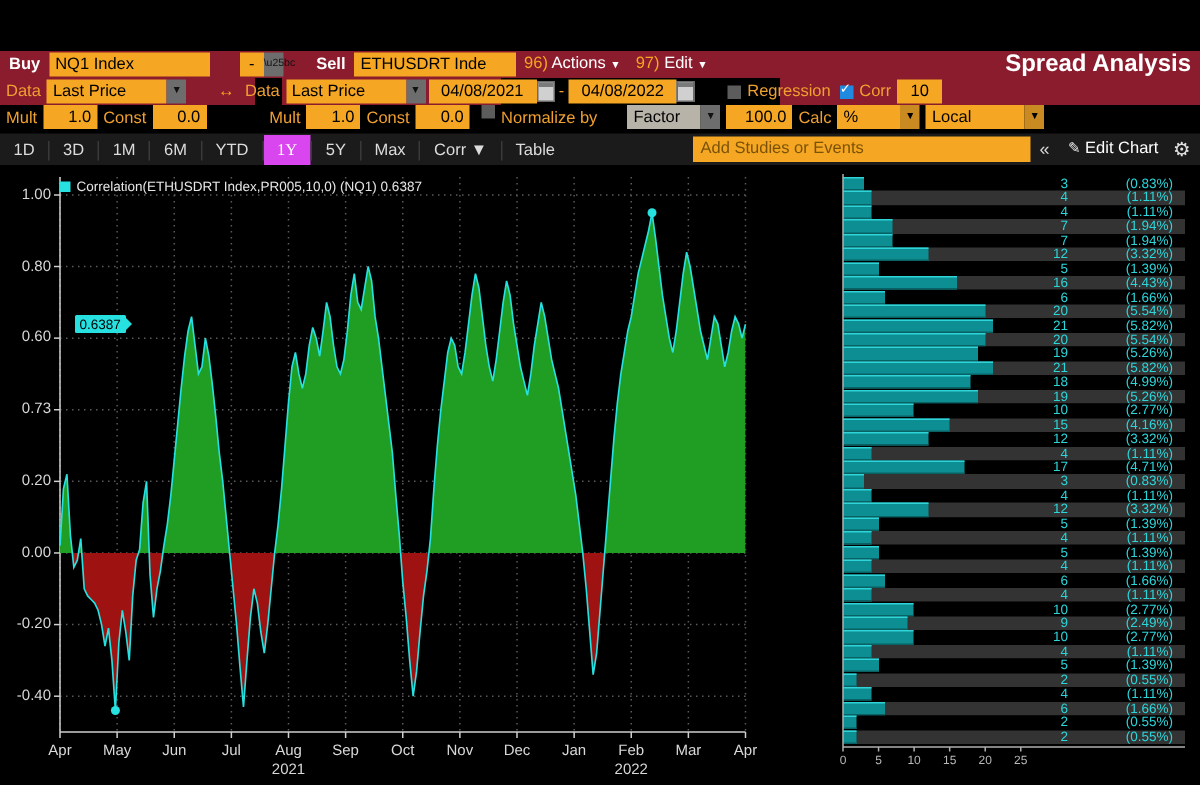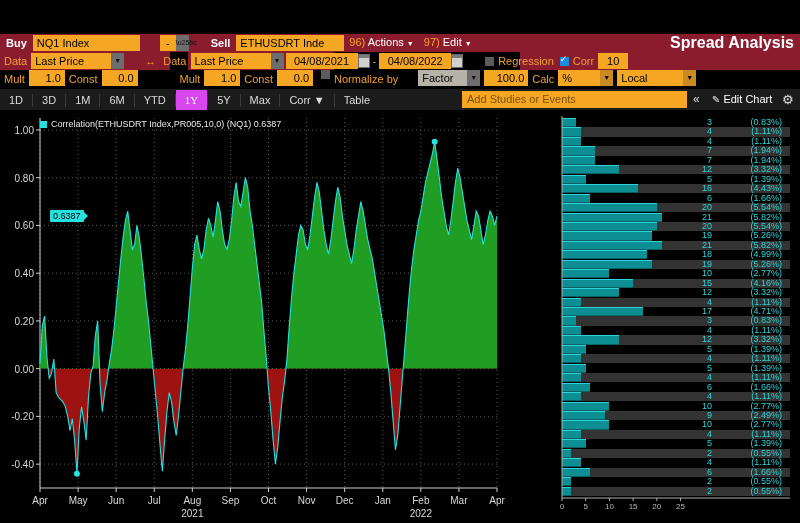--- a/index.html
+++ b/index.html
@@ -257,21 +257,21 @@
         <path d="M 40 258.64516129032256 L 40.00 253.87 L 42.31 215.68 L 44.62 206.13 L 46.92 246.71 L 49.23 268.19 L 51.54 263.42 L 53.85 249.10 L 56.16 282.52 L 58.46 287.29 L 60.77 289.68 L 63.08 292.06 L 65.39 296.84 L 67.70 306.39 L 70.01 320.71 L 72.31 308.77 L 74.62 330.26 L 76.93 363.68 L 79.24 318.32 L 81.55 296.84 L 83.85 311.16 L 86.16 330.26 L 88.47 287.29 L 90.78 263.42 L 93.09 256.26 L 95.39 225.23 L 97.70 210.90 L 100.01 272.97 L 102.32 301.61 L 104.63 282.52 L 106.93 270.58 L 109.24 253.87 L 111.55 239.55 L 113.86 220.45 L 116.17 196.58 L 118.47 172.71 L 120.78 148.84 L 123.09 127.35 L 125.40 110.65 L 127.71 101.10 L 130.02 120.19 L 132.32 139.29 L 134.63 134.52 L 136.94 115.42 L 139.25 127.35 L 141.56 146.45 L 143.86 167.94 L 146.17 191.81 L 148.48 210.90 L 150.79 234.77 L 153.10 258.65 L 155.40 282.52 L 157.71 306.39 L 160.02 335.03 L 162.33 361.29 L 164.64 330.26 L 166.94 301.61 L 169.25 282.52 L 171.56 292.06 L 173.87 311.16 L 176.18 325.48 L 178.48 306.39 L 180.79 282.52 L 183.10 258.65 L 185.41 239.55 L 187.72 215.68 L 190.03 187.03 L 192.33 158.39 L 194.64 134.52 L 196.95 124.97 L 199.26 139.29 L 201.57 148.84 L 203.87 139.29 L 206.18 120.19 L 208.49 108.26 L 210.80 115.42 L 213.11 127.35 L 215.41 110.65 L 217.72 91.55 L 220.03 101.10 L 222.34 120.19 L 224.65 134.52 L 226.95 139.29 L 229.26 129.74 L 231.57 110.65 L 233.88 86.77 L 236.19 72.45 L 238.49 91.55 L 240.80 96.32 L 243.11 82.00 L 245.42 67.68 L 247.73 77.23 L 250.04 101.10 L 252.34 115.42 L 254.65 134.52 L 256.96 153.61 L 259.27 172.71 L 261.58 191.81 L 263.88 220.45 L 266.19 246.71 L 268.50 277.74 L 270.81 301.61 L 273.12 330.26 L 275.42 354.13 L 277.73 337.42 L 280.04 311.16 L 282.35 287.29 L 284.66 270.58 L 286.96 249.10 L 289.27 215.68 L 291.58 187.03 L 293.89 163.16 L 296.20 144.06 L 298.51 124.97 L 300.81 115.42 L 303.12 120.19 L 305.43 134.52 L 307.74 139.29 L 310.05 124.97 L 312.35 105.87 L 314.66 86.77 L 316.97 72.45 L 319.28 82.00 L 321.59 101.10 L 323.89 120.19 L 326.20 134.52 L 328.51 144.06 L 330.82 129.74 L 333.13 110.65 L 335.43 91.55 L 337.74 77.23 L 340.05 86.77 L 342.36 105.87 L 344.67 120.19 L 346.97 134.52 L 349.28 144.06 L 351.59 153.61 L 353.90 139.29 L 356.21 120.19 L 358.52 105.87 L 360.82 91.55 L 363.13 101.10 L 365.44 115.42 L 367.75 129.74 L 370.06 139.29 L 372.36 148.84 L 374.67 163.16 L 376.98 177.48 L 379.29 191.81 L 381.60 206.13 L 383.90 220.45 L 386.21 239.55 L 388.52 258.65 L 390.83 282.52 L 393.14 311.16 L 395.44 339.81 L 397.75 325.48 L 400.06 296.84 L 402.37 268.19 L 404.68 239.55 L 406.98 210.90 L 409.29 182.26 L 411.60 158.39 L 413.91 139.29 L 416.22 124.97 L 418.53 110.65 L 420.83 101.10 L 423.14 86.77 L 425.45 72.45 L 427.76 62.90 L 430.07 53.35 L 432.37 43.81 L 434.68 31.87 L 436.99 48.58 L 439.30 67.68 L 441.61 86.77 L 443.91 101.10 L 446.22 115.42 L 448.53 124.97 L 450.84 110.65 L 453.15 91.55 L 455.45 72.45 L 457.76 58.13 L 460.07 67.68 L 462.38 82.00 L 464.69 96.32 L 466.99 110.65 L 469.30 120.19 L 471.61 129.74 L 473.92 115.42 L 476.23 101.10 L 478.54 105.87 L 480.84 120.19 L 483.15 134.52 L 485.46 124.97 L 487.77 110.65 L 490.08 101.10 L 492.38 105.87 L 494.69 115.42 L 497.00 106.18 L 497 258.64516129032256 Z" fill="#1f9e23" clip-path="url(#cp-pos)"></path>
         <path d="M 40 258.64516129032256 L 40.00 253.87 L 42.31 215.68 L 44.62 206.13 L 46.92 246.71 L 49.23 268.19 L 51.54 263.42 L 53.85 249.10 L 56.16 282.52 L 58.46 287.29 L 60.77 289.68 L 63.08 292.06 L 65.39 296.84 L 67.70 306.39 L 70.01 320.71 L 72.31 308.77 L 74.62 330.26 L 76.93 363.68 L 79.24 318.32 L 81.55 296.84 L 83.85 311.16 L 86.16 330.26 L 88.47 287.29 L 90.78 263.42 L 93.09 256.26 L 95.39 225.23 L 97.70 210.90 L 100.01 272.97 L 102.32 301.61 L 104.63 282.52 L 106.93 270.58 L 109.24 253.87 L 111.55 239.55 L 113.86 220.45 L 116.17 196.58 L 118.47 172.71 L 120.78 148.84 L 123.09 127.35 L 125.40 110.65 L 127.71 101.10 L 130.02 120.19 L 132.32 139.29 L 134.63 134.52 L 136.94 115.42 L 139.25 127.35 L 141.56 146.45 L 143.86 167.94 L 146.17 191.81 L 148.48 210.90 L 150.79 234.77 L 153.10 258.65 L 155.40 282.52 L 157.71 306.39 L 160.02 335.03 L 162.33 361.29 L 164.64 330.26 L 166.94 301.61 L 169.25 282.52 L 171.56 292.06 L 173.87 311.16 L 176.18 325.48 L 178.48 306.39 L 180.79 282.52 L 183.10 258.65 L 185.41 239.55 L 187.72 215.68 L 190.03 187.03 L 192.33 158.39 L 194.64 134.52 L 196.95 124.97 L 199.26 139.29 L 201.57 148.84 L 203.87 139.29 L 206.18 120.19 L 208.49 108.26 L 210.80 115.42 L 213.11 127.35 L 215.41 110.65 L 217.72 91.55 L 220.03 101.10 L 222.34 120.19 L 224.65 134.52 L 226.95 139.29 L 229.26 129.74 L 231.57 110.65 L 233.88 86.77 L 236.19 72.45 L 238.49 91.55 L 240.80 96.32 L 243.11 82.00 L 245.42 67.68 L 247.73 77.23 L 250.04 101.10 L 252.34 115.42 L 254.65 134.52 L 256.96 153.61 L 259.27 172.71 L 261.58 191.81 L 263.88 220.45 L 266.19 246.71 L 268.50 277.74 L 270.81 301.61 L 273.12 330.26 L 275.42 354.13 L 277.73 337.42 L 280.04 311.16 L 282.35 287.29 L 284.66 270.58 L 286.96 249.10 L 289.27 215.68 L 291.58 187.03 L 293.89 163.16 L 296.20 144.06 L 298.51 124.97 L 300.81 115.42 L 303.12 120.19 L 305.43 134.52 L 307.74 139.29 L 310.05 124.97 L 312.35 105.87 L 314.66 86.77 L 316.97 72.45 L 319.28 82.00 L 321.59 101.10 L 323.89 120.19 L 326.20 134.52 L 328.51 144.06 L 330.82 129.74 L 333.13 110.65 L 335.43 91.55 L 337.74 77.23 L 340.05 86.77 L 342.36 105.87 L 344.67 120.19 L 346.97 134.52 L 349.28 144.06 L 351.59 153.61 L 353.90 139.29 L 356.21 120.19 L 358.52 105.87 L 360.82 91.55 L 363.13 101.10 L 365.44 115.42 L 367.75 129.74 L 370.06 139.29 L 372.36 148.84 L 374.67 163.16 L 376.98 177.48 L 379.29 191.81 L 381.60 206.13 L 383.90 220.45 L 386.21 239.55 L 388.52 258.65 L 390.83 282.52 L 393.14 311.16 L 395.44 339.81 L 397.75 325.48 L 400.06 296.84 L 402.37 268.19 L 404.68 239.55 L 406.98 210.90 L 409.29 182.26 L 411.60 158.39 L 413.91 139.29 L 416.22 124.97 L 418.53 110.65 L 420.83 101.10 L 423.14 86.77 L 425.45 72.45 L 427.76 62.90 L 430.07 53.35 L 432.37 43.81 L 434.68 31.87 L 436.99 48.58 L 439.30 67.68 L 441.61 86.77 L 443.91 101.10 L 446.22 115.42 L 448.53 124.97 L 450.84 110.65 L 453.15 91.55 L 455.45 72.45 L 457.76 58.13 L 460.07 67.68 L 462.38 82.00 L 464.69 96.32 L 466.99 110.65 L 469.30 120.19 L 471.61 129.74 L 473.92 115.42 L 476.23 101.10 L 478.54 105.87 L 480.84 120.19 L 483.15 134.52 L 485.46 124.97 L 487.77 110.65 L 490.08 101.10 L 492.38 105.87 L 494.69 115.42 L 497.00 106.18 L 497 258.64516129032256 Z" fill="#9e1212" clip-path="url(#cp-neg)"></path>
         <path d="M 40.00 253.87 L 42.31 215.68 L 44.62 206.13 L 46.92 246.71 L 49.23 268.19 L 51.54 263.42 L 53.85 249.10 L 56.16 282.52 L 58.46 287.29 L 60.77 289.68 L 63.08 292.06 L 65.39 296.84 L 67.70 306.39 L 70.01 320.71 L 72.31 308.77 L 74.62 330.26 L 76.93 363.68 L 79.24 318.32 L 81.55 296.84 L 83.85 311.16 L 86.16 330.26 L 88.47 287.29 L 90.78 263.42 L 93.09 256.26 L 95.39 225.23 L 97.70 210.90 L 100.01 272.97 L 102.32 301.61 L 104.63 282.52 L 106.93 270.58 L 109.24 253.87 L 111.55 239.55 L 113.86 220.45 L 116.17 196.58 L 118.47 172.71 L 120.78 148.84 L 123.09 127.35 L 125.40 110.65 L 127.71 101.10 L 130.02 120.19 L 132.32 139.29 L 134.63 134.52 L 136.94 115.42 L 139.25 127.35 L 141.56 146.45 L 143.86 167.94 L 146.17 191.81 L 148.48 210.90 L 150.79 234.77 L 153.10 258.65 L 155.40 282.52 L 157.71 306.39 L 160.02 335.03 L 162.33 361.29 L 164.64 330.26 L 166.94 301.61 L 169.25 282.52 L 171.56 292.06 L 173.87 311.16 L 176.18 325.48 L 178.48 306.39 L 180.79 282.52 L 183.10 258.65 L 185.41 239.55 L 187.72 215.68 L 190.03 187.03 L 192.33 158.39 L 194.64 134.52 L 196.95 124.97 L 199.26 139.29 L 201.57 148.84 L 203.87 139.29 L 206.18 120.19 L 208.49 108.26 L 210.80 115.42 L 213.11 127.35 L 215.41 110.65 L 217.72 91.55 L 220.03 101.10 L 222.34 120.19 L 224.65 134.52 L 226.95 139.29 L 229.26 129.74 L 231.57 110.65 L 233.88 86.77 L 236.19 72.45 L 238.49 91.55 L 240.80 96.32 L 243.11 82.00 L 245.42 67.68 L 247.73 77.23 L 250.04 101.10 L 252.34 115.42 L 254.65 134.52 L 256.96 153.61 L 259.27 172.71 L 261.58 191.81 L 263.88 220.45 L 266.19 246.71 L 268.50 277.74 L 270.81 301.61 L 273.12 330.26 L 275.42 354.13 L 277.73 337.42 L 280.04 311.16 L 282.35 287.29 L 284.66 270.58 L 286.96 249.10 L 289.27 215.68 L 291.58 187.03 L 293.89 163.16 L 296.20 144.06 L 298.51 124.97 L 300.81 115.42 L 303.12 120.19 L 305.43 134.52 L 307.74 139.29 L 310.05 124.97 L 312.35 105.87 L 314.66 86.77 L 316.97 72.45 L 319.28 82.00 L 321.59 101.10 L 323.89 120.19 L 326.20 134.52 L 328.51 144.06 L 330.82 129.74 L 333.13 110.65 L 335.43 91.55 L 337.74 77.23 L 340.05 86.77 L 342.36 105.87 L 344.67 120.19 L 346.97 134.52 L 349.28 144.06 L 351.59 153.61 L 353.90 139.29 L 356.21 120.19 L 358.52 105.87 L 360.82 91.55 L 363.13 101.10 L 365.44 115.42 L 367.75 129.74 L 370.06 139.29 L 372.36 148.84 L 374.67 163.16 L 376.98 177.48 L 379.29 191.81 L 381.60 206.13 L 383.90 220.45 L 386.21 239.55 L 388.52 258.65 L 390.83 282.52 L 393.14 311.16 L 395.44 339.81 L 397.75 325.48 L 400.06 296.84 L 402.37 268.19 L 404.68 239.55 L 406.98 210.90 L 409.29 182.26 L 411.60 158.39 L 413.91 139.29 L 416.22 124.97 L 418.53 110.65 L 420.83 101.10 L 423.14 86.77 L 425.45 72.45 L 427.76 62.90 L 430.07 53.35 L 432.37 43.81 L 434.68 31.87 L 436.99 48.58 L 439.30 67.68 L 441.61 86.77 L 443.91 101.10 L 446.22 115.42 L 448.53 124.97 L 450.84 110.65 L 453.15 91.55 L 455.45 72.45 L 457.76 58.13 L 460.07 67.68 L 462.38 82.00 L 464.69 96.32 L 466.99 110.65 L 469.30 120.19 L 471.61 129.74 L 473.92 115.42 L 476.23 101.10 L 478.54 105.87 L 480.84 120.19 L 483.15 134.52 L 485.46 124.97 L 487.77 110.65 L 490.08 101.10 L 492.38 105.87 L 494.69 115.42 L 497.00 106.18" fill="none" stroke="#27e0e0" stroke-width="1.1"></path>
         <circle cx="76.92929292929293" cy="363.6774193548387" r="3" fill="#27e0e0"></circle>
         <circle cx="434.6818181818182" cy="31.870967741935505" r="3" fill="#27e0e0"></circle>
       </svg>
     <div id="ylabels">
         <div class="yaxis-lbl" style="top: 19.9355px; right: 518px;">1.00</div>
         <div class="yaxis-lbl" style="top: 67.6774px; right: 518px;">0.80</div>
         <div class="yaxis-lbl" style="top: 115.419px; right: 518px;">0.60</div>
-        <div class="yaxis-lbl" style="top: 163.161px; right: 518px;">0.40</div>
+        <div class="yaxis-lbl" style="top: 163.161px; right: 518px;">0.73</div>
         <div class="yaxis-lbl" style="top: 210.903px; right: 518px;">0.20</div>
         <div class="yaxis-lbl" style="top: 258.645px; right: 518px;">0.00</div>
         <div class="yaxis-lbl" style="top: 306.387px; right: 518px;">-0.20</div>
         <div class="yaxis-lbl" style="top: 354.129px; right: 518px;">-0.40</div>
       </div>
     <div id="xlabels">
         <div class="xlab" style="left: 40px; top: 385px;">Apr</div>
         <div class="xlab" style="left: 78.0833px; top: 385px;">May</div>
         <div class="xlab" style="left: 116.167px; top: 385px;">Jun</div>
         <div class="xlab" style="left: 154.25px; top: 385px;">Jul</div>

